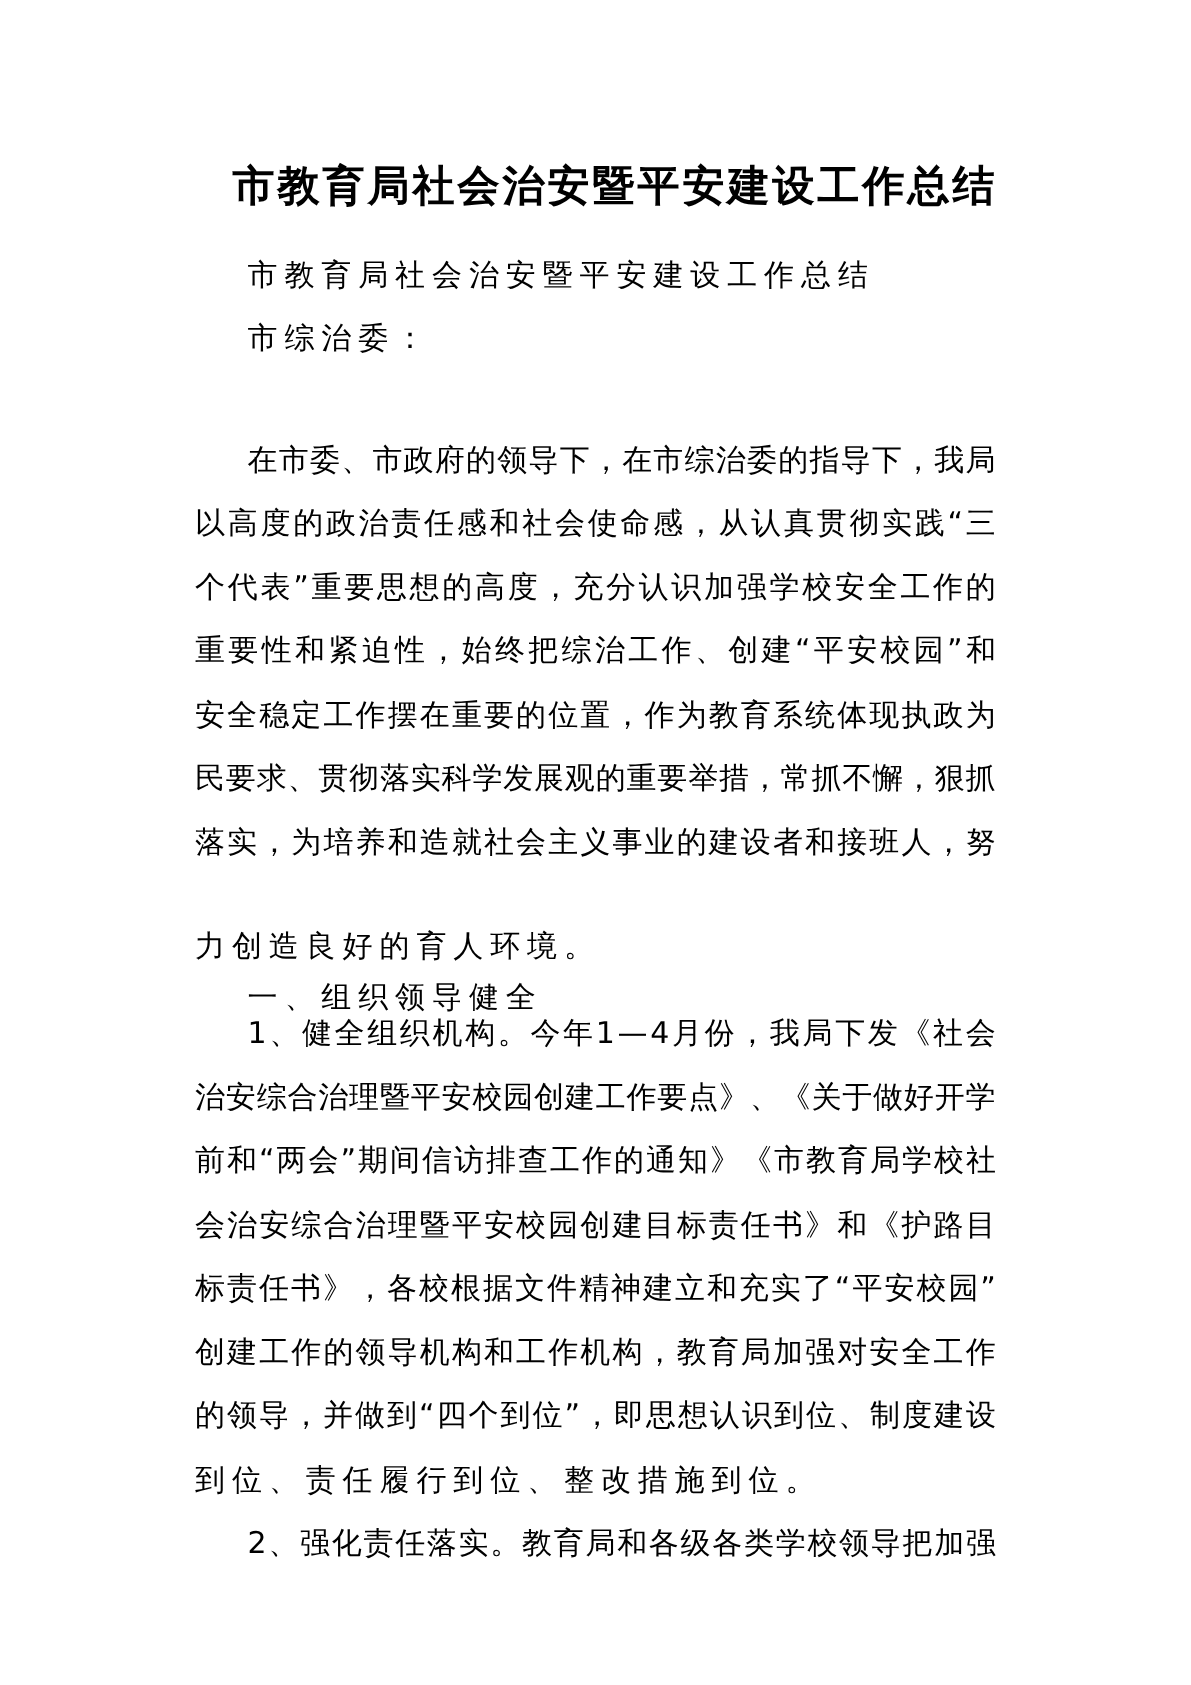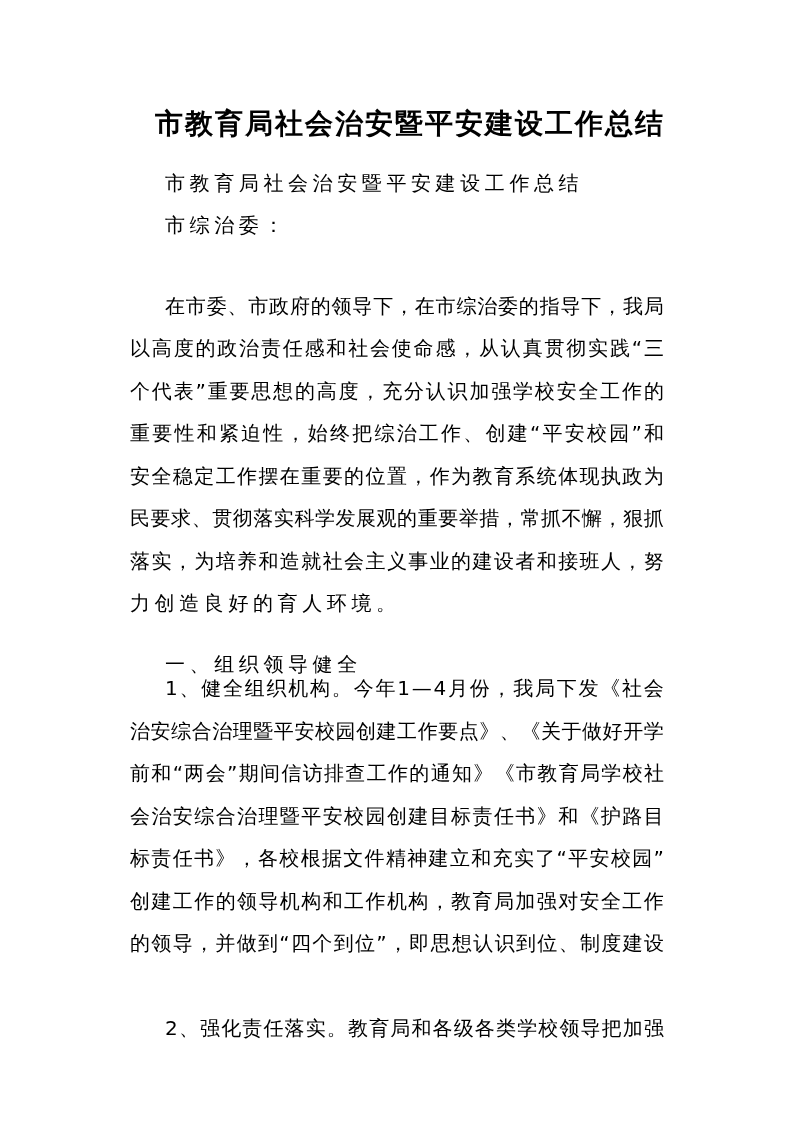--- a/index.html
+++ b/index.html
@@ -246,21 +246,21 @@
       <span>建</span>
       <span>设</span>
       <span>者</span>
       <span>和</span>
       <span>接</span>
       <span>班</span>
       <span>人</span>
       <span>，</span>
       <span>努</span>
     </div>
-  <div class="line short" style="top:588px;font-family:Liberation Serif, serif;">力创造良好的育人环境。</div>
+  <div class="line short" style="top:616px;font-family:Liberation Serif, serif;">力创造良好的育人环境。</div>
 
   <div class="line indent short" style="top:631px;margin-top:18px;">一、组织领导健全</div>
 
   <div class="line indent" style="top: 673px; display: flex; justify-content: space-between;">
       <span>1</span>
       <span>、</span>
       <span>健</span>
       <span>全</span>
       <span>组</span>
       <span>织</span>
@@ -442,20 +442,21 @@
       <span>认</span>
       <span>识</span>
       <span>到</span>
       <span>位</span>
       <span>、</span>
       <span>制</span>
       <span>度</span>
       <span>建</span>
       <span>设</span>
     </div>
+  <div class="line short" style="top:971px;">到位、责任履行到位、整改措施到位。</div>
 
   <div class="line indent" style="top: 1013px; display: flex; justify-content: space-between;">
       <span>2</span>
       <span>、</span>
       <span>强</span>
       <span>化</span>
       <span>责</span>
       <span>任</span>
       <span>落</span>
       <span>实</span>

